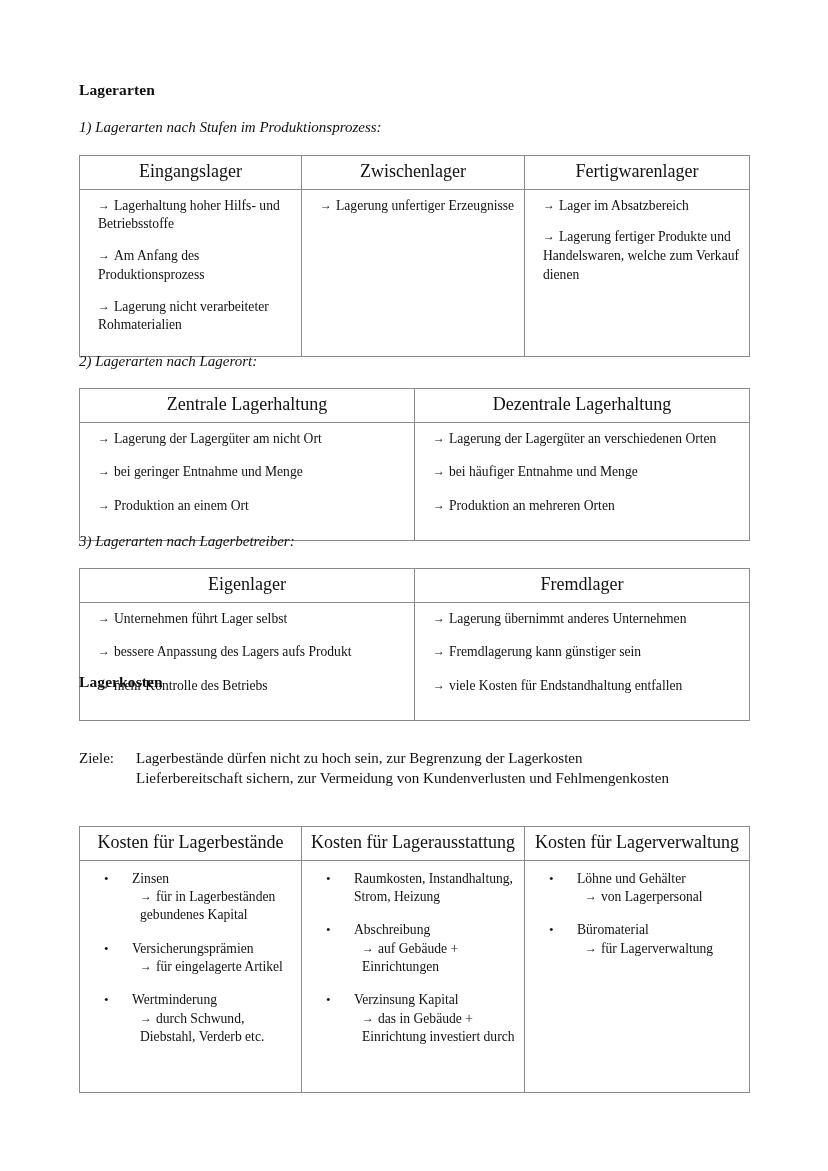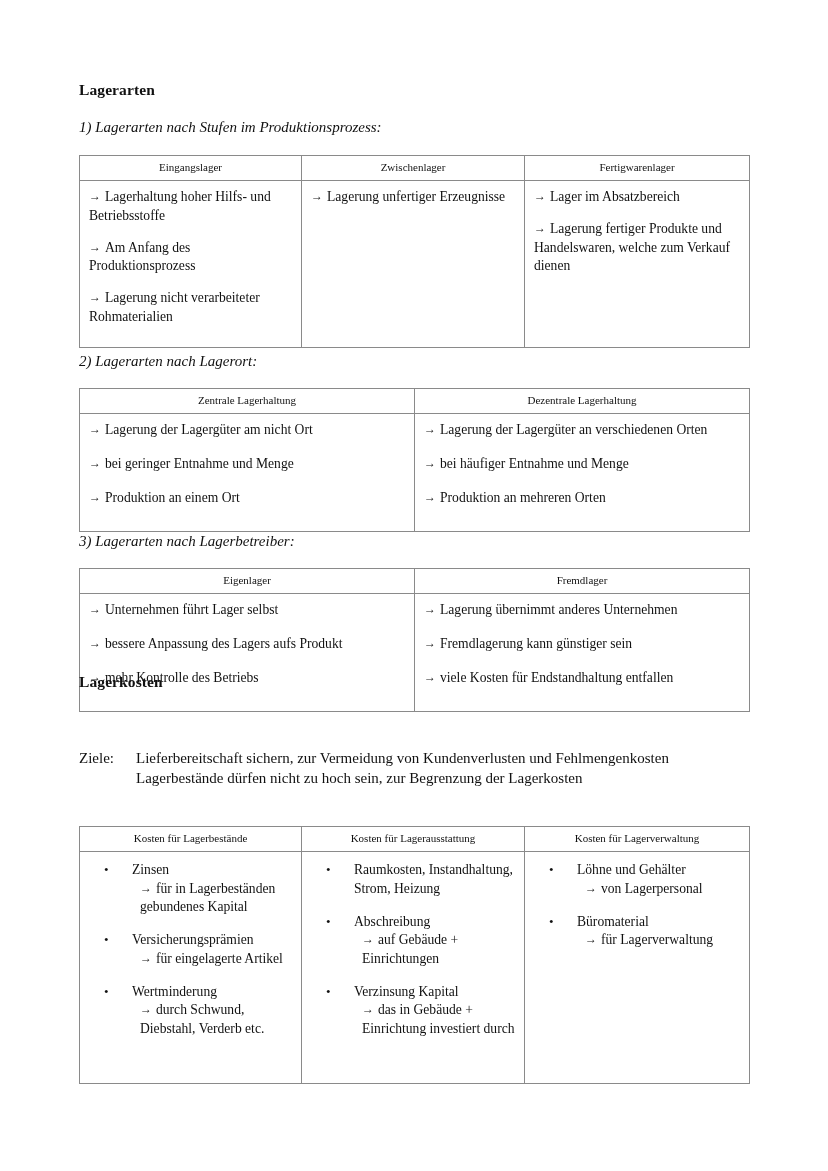--- a/index.html
+++ b/index.html
@@ -28,21 +28,21 @@
 
   table.tbl{
     position:absolute;left:0;border-collapse:collapse;
     width:670px;table-layout:fixed;
   }
   table.tbl td,table.tbl th{
     border:1px solid #8a8a8a;vertical-align:top;
     padding:0;font-weight:normal;
   }
   table.tbl th{
-    text-align:center;font-size:11px;padding:5px 4px 6px 4px;
+    text-align:center;font-size:18px;padding:5px 4px 6px 4px;
     line-height:1.2;
   }
   table.tbl td{
     font-size:13.6px;line-height:1.38;padding:7px 8px 9px 8px;
   }
 
   #tbl1{top:155px;}
   #tbl1 .c1{width:222px;}
   #tbl1 .c2{width:223px;}
   #tbl1 .c3{width:225px;}
@@ -56,21 +56,21 @@
   #tbl3 .c1{width:335px;}
   #tbl3 .c2{width:335px;}
 
   #tbl4{top:826px;}
   #tbl4 .c1{width:222px;}
   #tbl4 .c2{width:223px;}
   #tbl4 .c3{width:225px;}
   #tbl4 td{height:213px;padding:9px 6px 9px 6px;}
 
   ul.arrows{list-style:none;margin:0;padding:0;}
-  ul.arrows li{margin:0 0 13px 1px;text-indent:0;}
+  ul.arrows li{margin:0 0 13px 10px;text-indent:0;}
   ul.arrows li:last-child{margin-bottom:0;}
   ul.arrows.tight li{margin-bottom:15px;}
   .arw{font-size:12px;vertical-align:1px;padding-right:4px;}
 
   ul.bullets{list-style:none;margin:0;padding:0;}
   ul.bullets > li{
     position:relative;padding-left:46px;margin-bottom:15px;
     line-height:1.35;
   }
   ul.bullets > li:last-child{margin-bottom:0;}
@@ -195,22 +195,22 @@
         </td>
       </tr>
     </tbody>
   </table>
 
   <h1 class="sec" id="h-lagerkosten">Lagerkosten</h1>
 
   <div class="ziele">
     <span class="lbl">Ziele:</span>
     <div class="body">
+      <span class="a">Lagerbestände dürfen nicht zu hoch sein, zur Begrenzung der Lagerkosten</span>
       <span class="a">Lieferbereitschaft sichern, zur Vermeidung von Kundenverlusten und Fehlmengenkosten</span>
-      <span class="a">Lagerbestände dürfen nicht zu hoch sein, zur Begrenzung der Lagerkosten</span>
     </div>
   </div>
 
   <table class="tbl" id="tbl4">
     <colgroup>
         <col class="c1">
         <col class="c2">
         <col class="c3">
       </colgroup>
     <thead>

